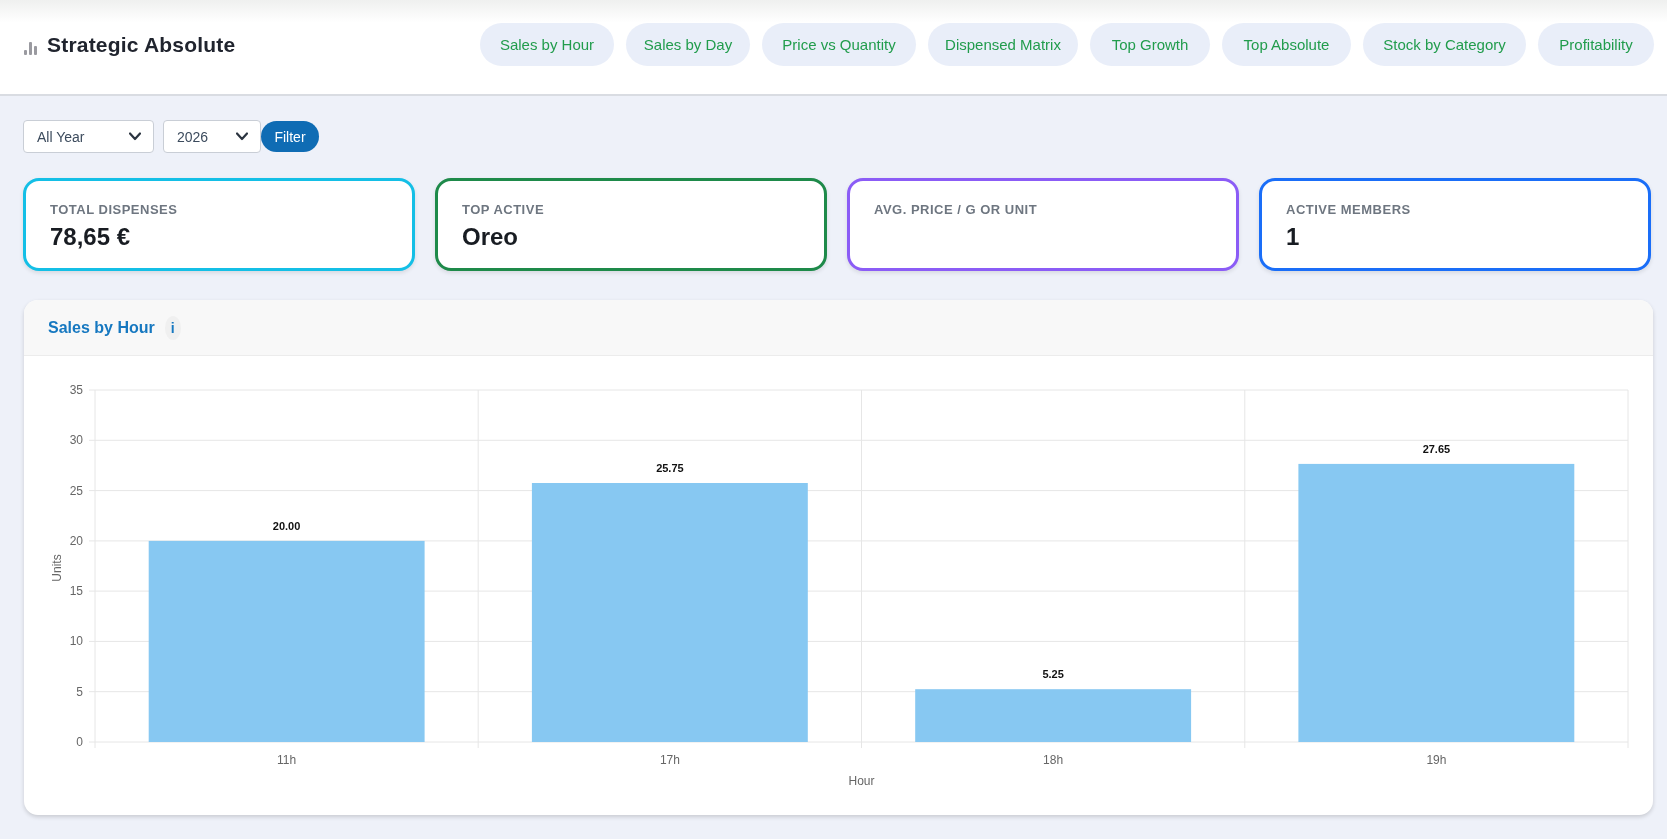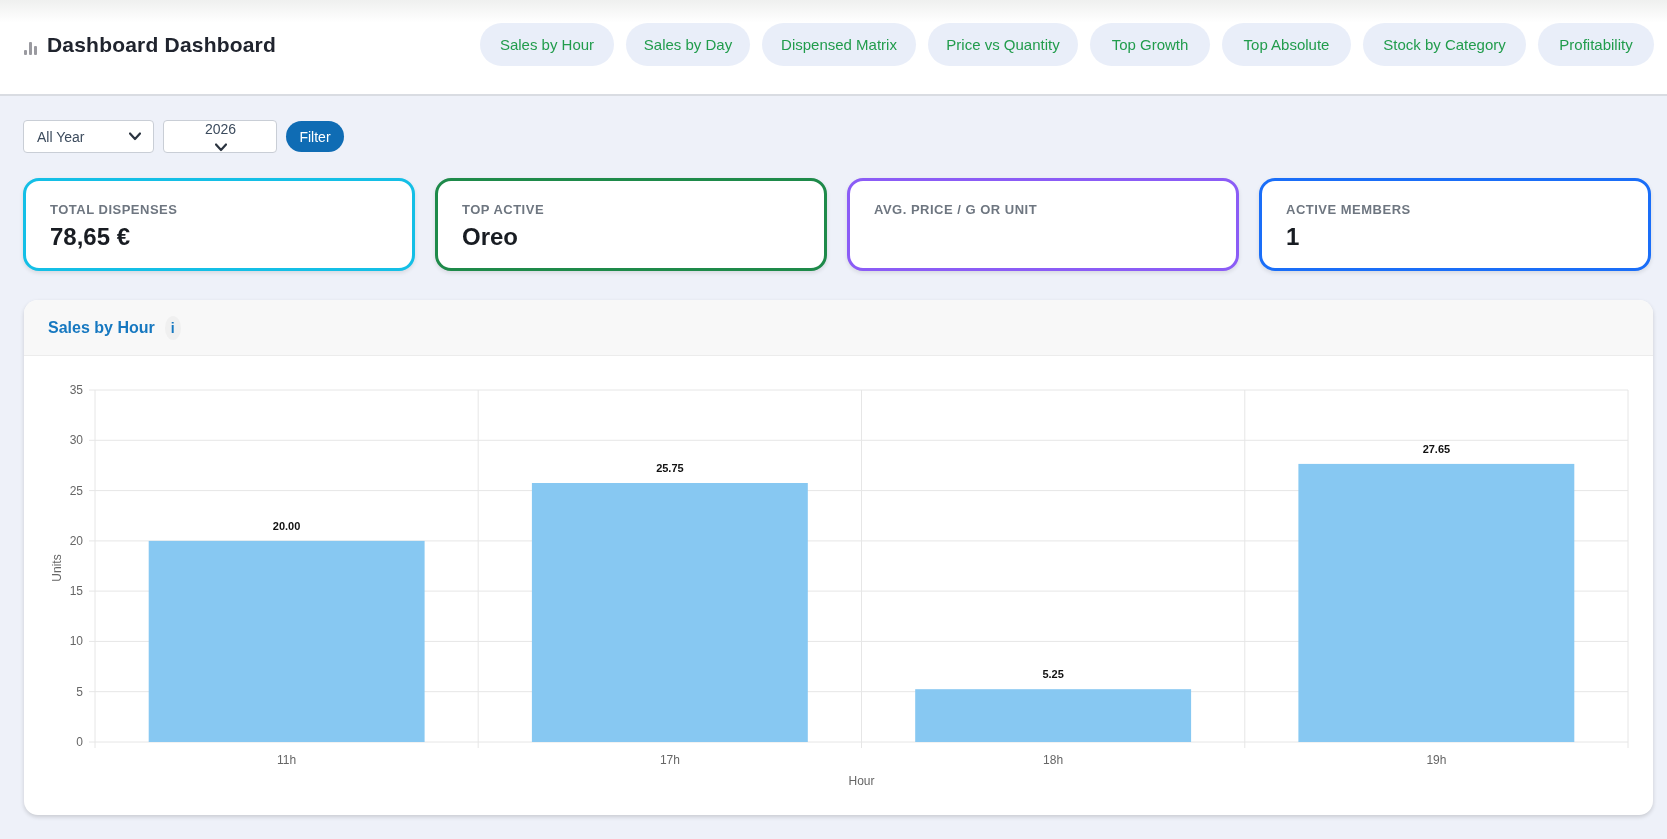--- a/index.html
+++ b/index.html
@@ -36,21 +36,21 @@
   .pill:nth-child(7){width:163px;}
   .pill:nth-child(8){width:116px;}
   .filters { position:absolute; left:23px; top:120px; display:flex; align-items:center; }
   .sel {
     height:33px; background:#fff; border:1px solid #c9ced6; border-radius:4px;
     display:flex; align-items:center; justify-content:space-between;
     color:#3c4b5d; font-size:14px; padding:0 12px 0 13px;
   }
   .sel svg { flex:none; }
   .sel1 { width:131px; margin-right:9px; }
-  .sel2 { width:114px; margin-right:9px;flex-direction:column; }
+  .sel2 { width:98px; margin-right:0; }
   .btn-filter {
     height:31px; width:58px; background:#0f6cb4; color:#fff; border-radius:16px;
     font-size:14px; display:flex; align-items:center; justify-content:center; font-weight:400;
   }
   .cards { position:absolute; left:23px; top:178px; display:flex; gap:20px; }
   .card {
     width:392px; height:93px; background:#fff; border-radius:16px;
     padding:21px 24px 0 24px; box-shadow:0 2px 4px rgba(0,0,0,0.10);
   }
   .card .lbl { font-size:13px; font-weight:bold; color:#6e7680; letter-spacing:0.5px; }
@@ -78,27 +78,27 @@
 </style>
 </head>
 <body>
   <div class="header">
     <div class="brand">
       <div class="brand-icon">
         <span class="b1"></span>
         <span class="b2"></span>
         <span class="b3"></span>
       </div>
-      <h1>Dashboard Dashboard</h1>
+      <h1>Strategic Absolute</h1>
     </div>
     <div class="nav">
       <div class="pill">Sales by Hour</div>
       <div class="pill">Sales by Day</div>
+      <div class="pill">Price vs Quantity</div>
       <div class="pill">Dispensed Matrix</div>
-      <div class="pill">Price vs Quantity</div>
       <div class="pill">Top Growth</div>
       <div class="pill">Top Absolute</div>
       <div class="pill">Stock by Category</div>
       <div class="pill">Profitability</div>
     </div>
   </div>
 
   <div class="filters">
     <div class="sel sel1">
       <span>All Year</span>

